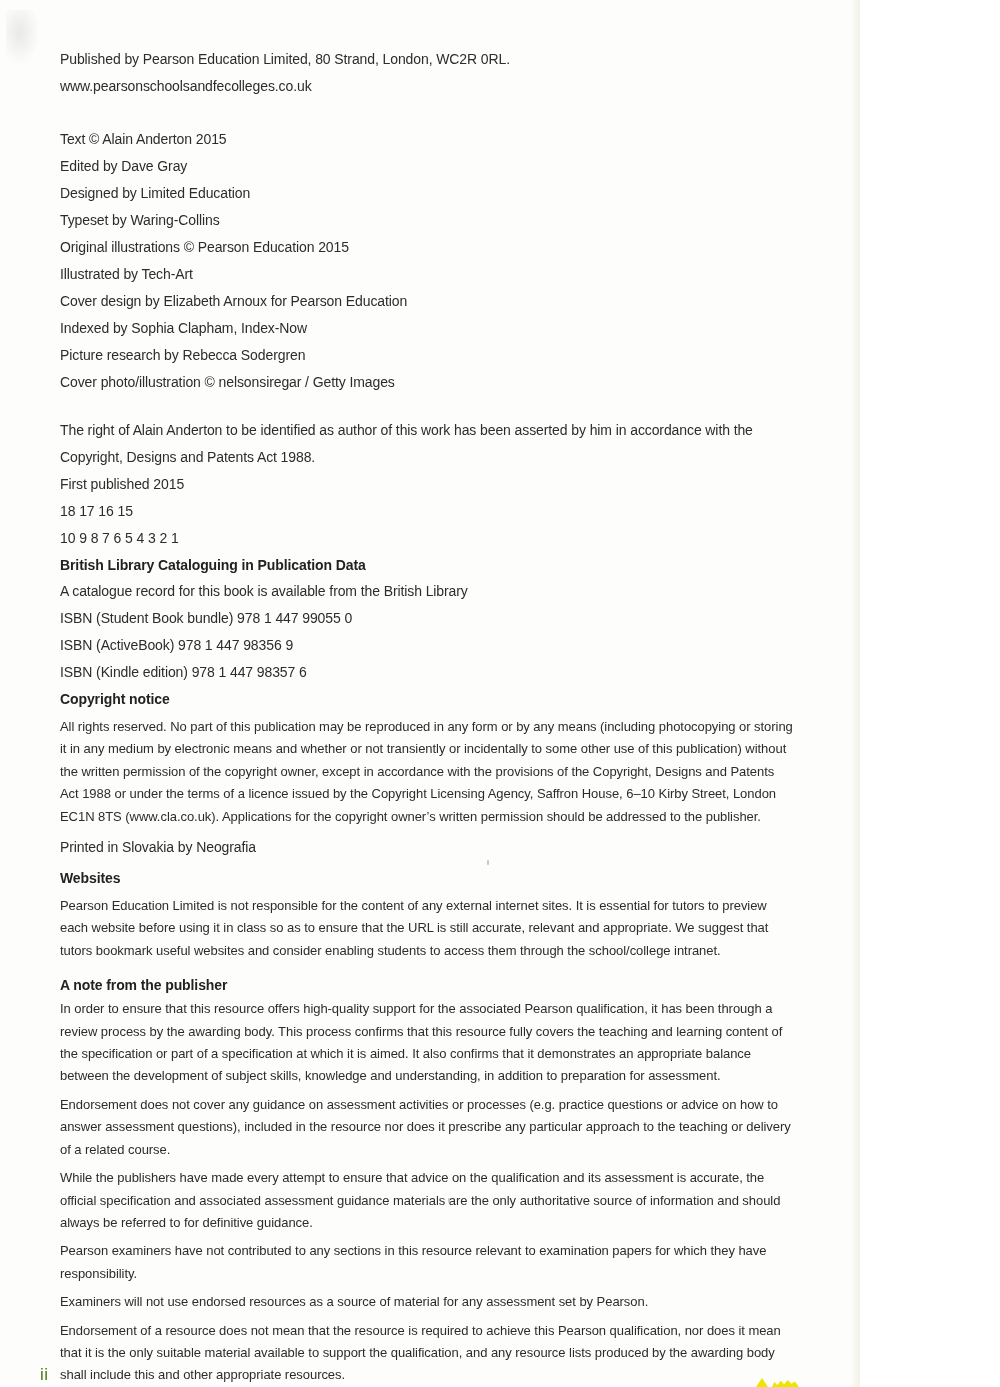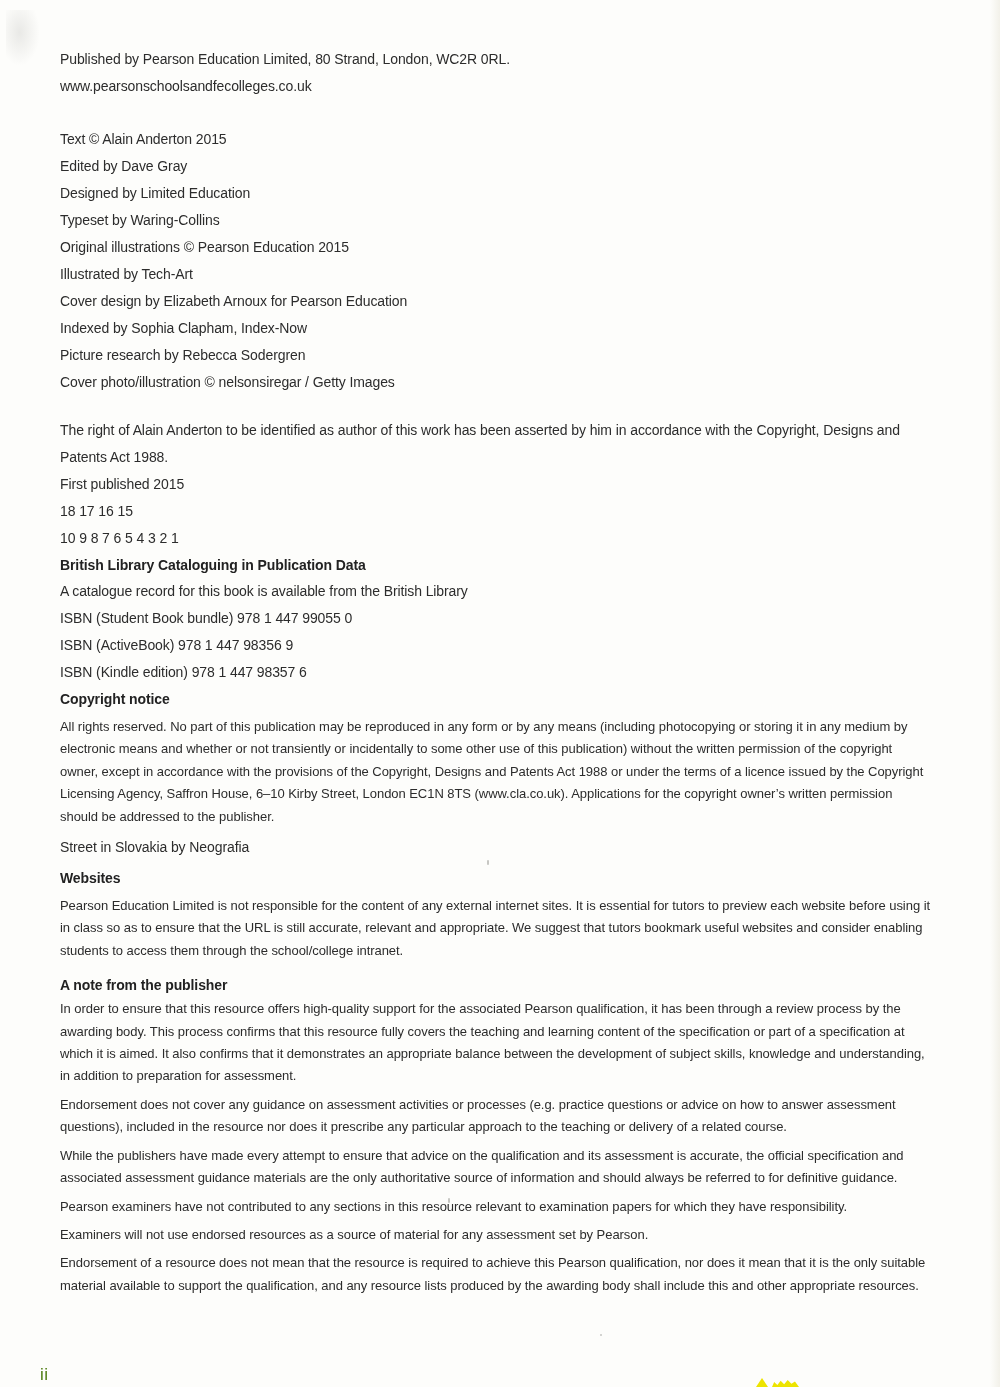--- a/index.html
+++ b/index.html
@@ -1,18 +1,18 @@
 <!DOCTYPE html>
 <html style="--accent: #ede400;"><head>
 <meta charset="utf-8">
 <style>
   html,body{margin:0;padding:0;}
   .page{
     position:relative;
-    width:1000px;height:1387px;
+    width:860px;height:1387px;
     background:#fdfdfb;
     overflow:hidden;
     font-family:"Liberation Sans","DejaVu Sans",sans-serif;
     color:#2c2c2c;
     box-sizing:border-box;
     padding:46px 60px 0 60px;
   }
   
   .smudge-top-left{
     position:absolute;left:6px;top:10px;width:34px;height:56px;
@@ -83,21 +83,21 @@
   <div class="heading line">British Library Cataloguing in Publication Data</div>
   <div class="line">A catalogue record for this book is available from the British Library</div>
 
   <div class="line">ISBN (Student Book bundle) 978 1 447 99055 0</div>
   <div class="line">ISBN (ActiveBook) 978 1 447 98356 9</div>
   <div class="line">ISBN (Kindle edition) 978 1 447 98357 6</div>
 
   <div class="heading">Copyright notice</div>
   <div class="para">All rights reserved. No part of this publication may be reproduced in any form or by any means (including photocopying or storing it in any medium by electronic means and whether or not transiently or incidentally to some other use of this publication) without the written permission of the copyright owner, except in accordance with the provisions of the Copyright, Designs and Patents Act 1988 or under the terms of a licence issued by the Copyright Licensing Agency, Saffron House, 6–10 Kirby Street, London EC1N 8TS (www.cla.co.uk). Applications for the copyright owner’s written permission should be addressed to the publisher.</div>
 
-  <div class="line">Street in Slovakia by Neografia</div>
+  <div class="line">Printed in Slovakia by Neografia</div>
 
   <div class="gap-sm"></div>
   <div class="heading">Websites</div>
   <div class="para">Pearson Education Limited is not responsible for the content of any external internet sites. It is essential for tutors to preview each website before using it in class so as to ensure that the URL is still accurate, relevant and appropriate. We suggest that tutors bookmark useful websites and consider enabling students to access them through the school/college intranet.</div>
 
   <div class="gap-sm"></div>
   <div class="heading">A note from the publisher</div>
   <div class="para" style="margin-top:0;">In order to ensure that this resource offers high-quality support for the associated Pearson qualification, it has been through a review process by the awarding body. This process confirms that this resource fully covers the teaching and learning content of the specification or part of a specification at which it is aimed. It also confirms that it demonstrates an appropriate balance between the development of subject skills, knowledge and understanding, in addition to preparation for assessment.</div>
   <div class="para">Endorsement does not cover any guidance on assessment activities or processes (e.g. practice questions or advice on how to answer assessment questions), included in the resource nor does it prescribe any particular approach to the teaching or delivery of a related course.</div>
   <div class="para">While the publishers have made every attempt to ensure that advice on the qualification and its assessment is accurate, the official specification and associated assessment guidance materials are the only authoritative source of information and should always be referred to for definitive guidance.</div>

